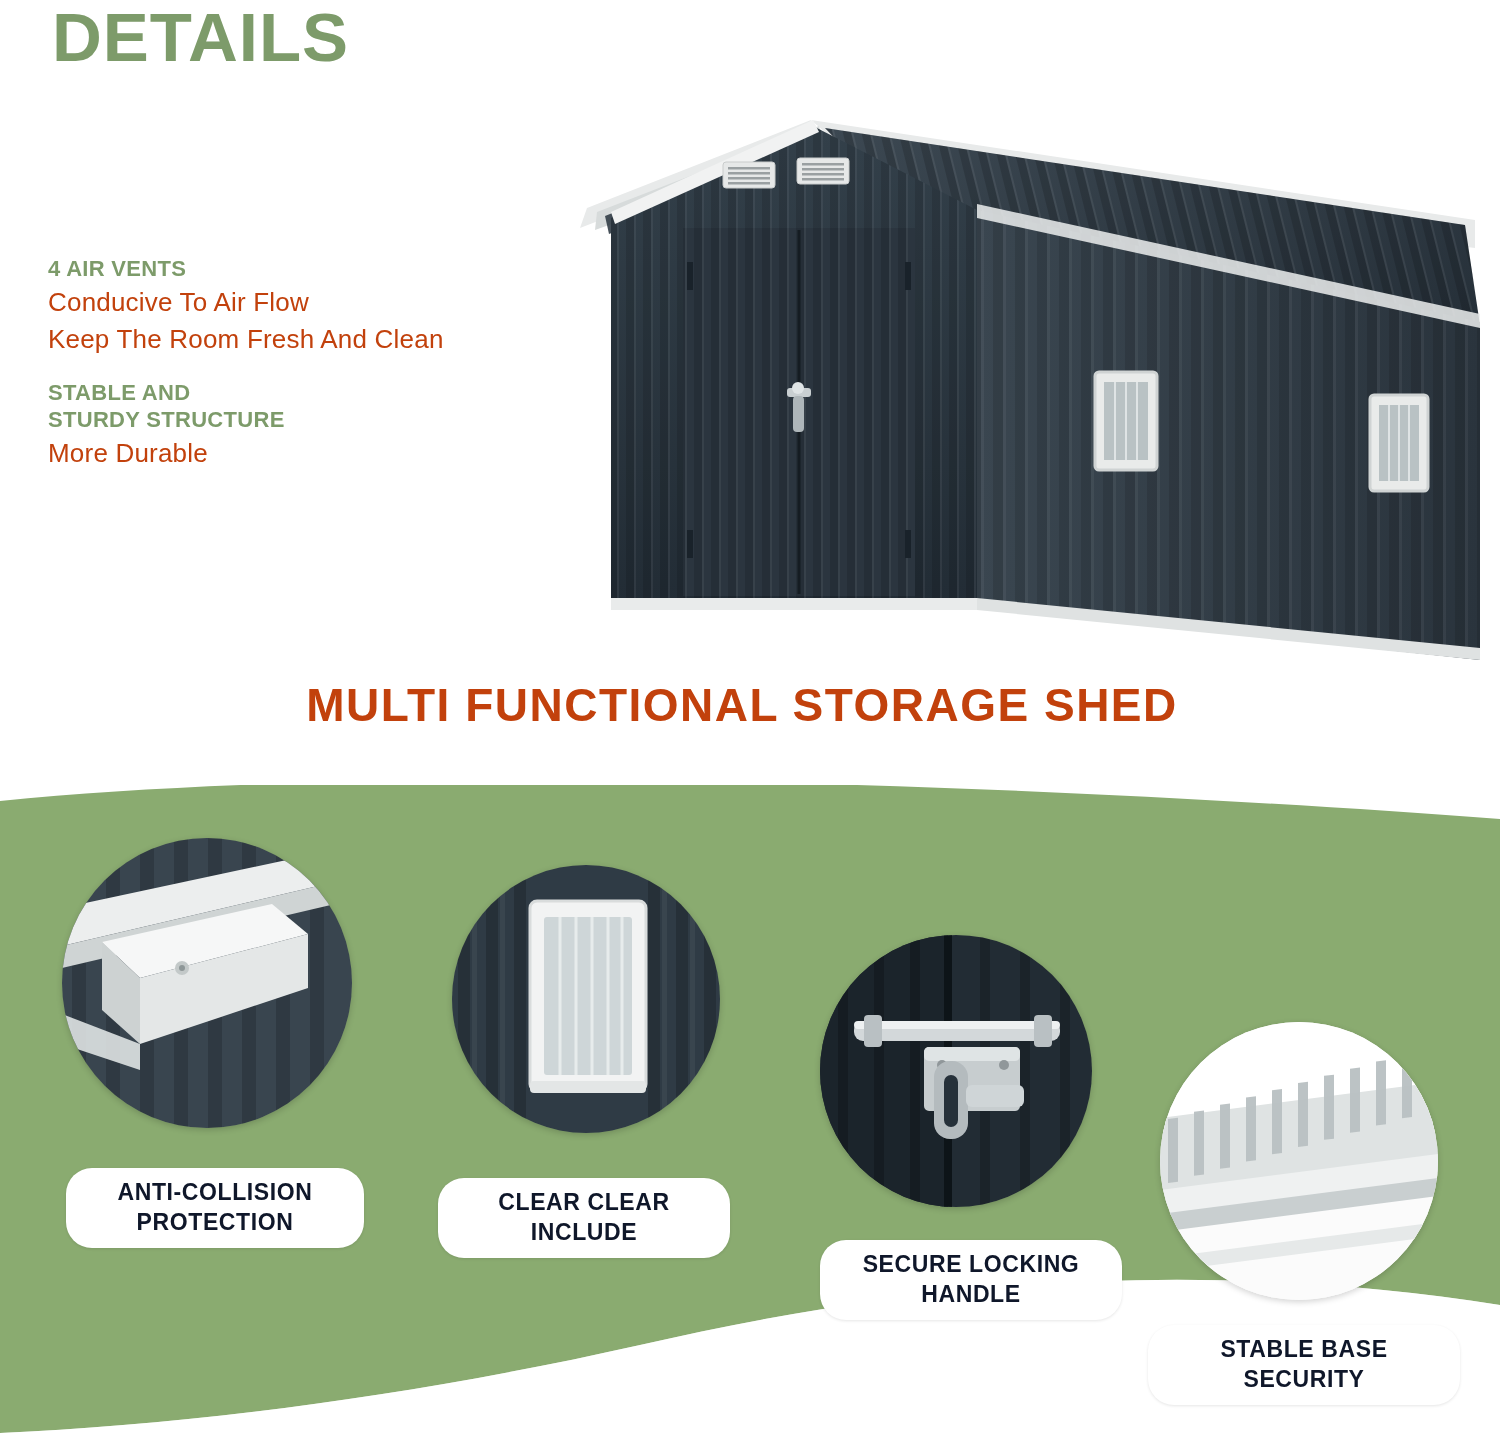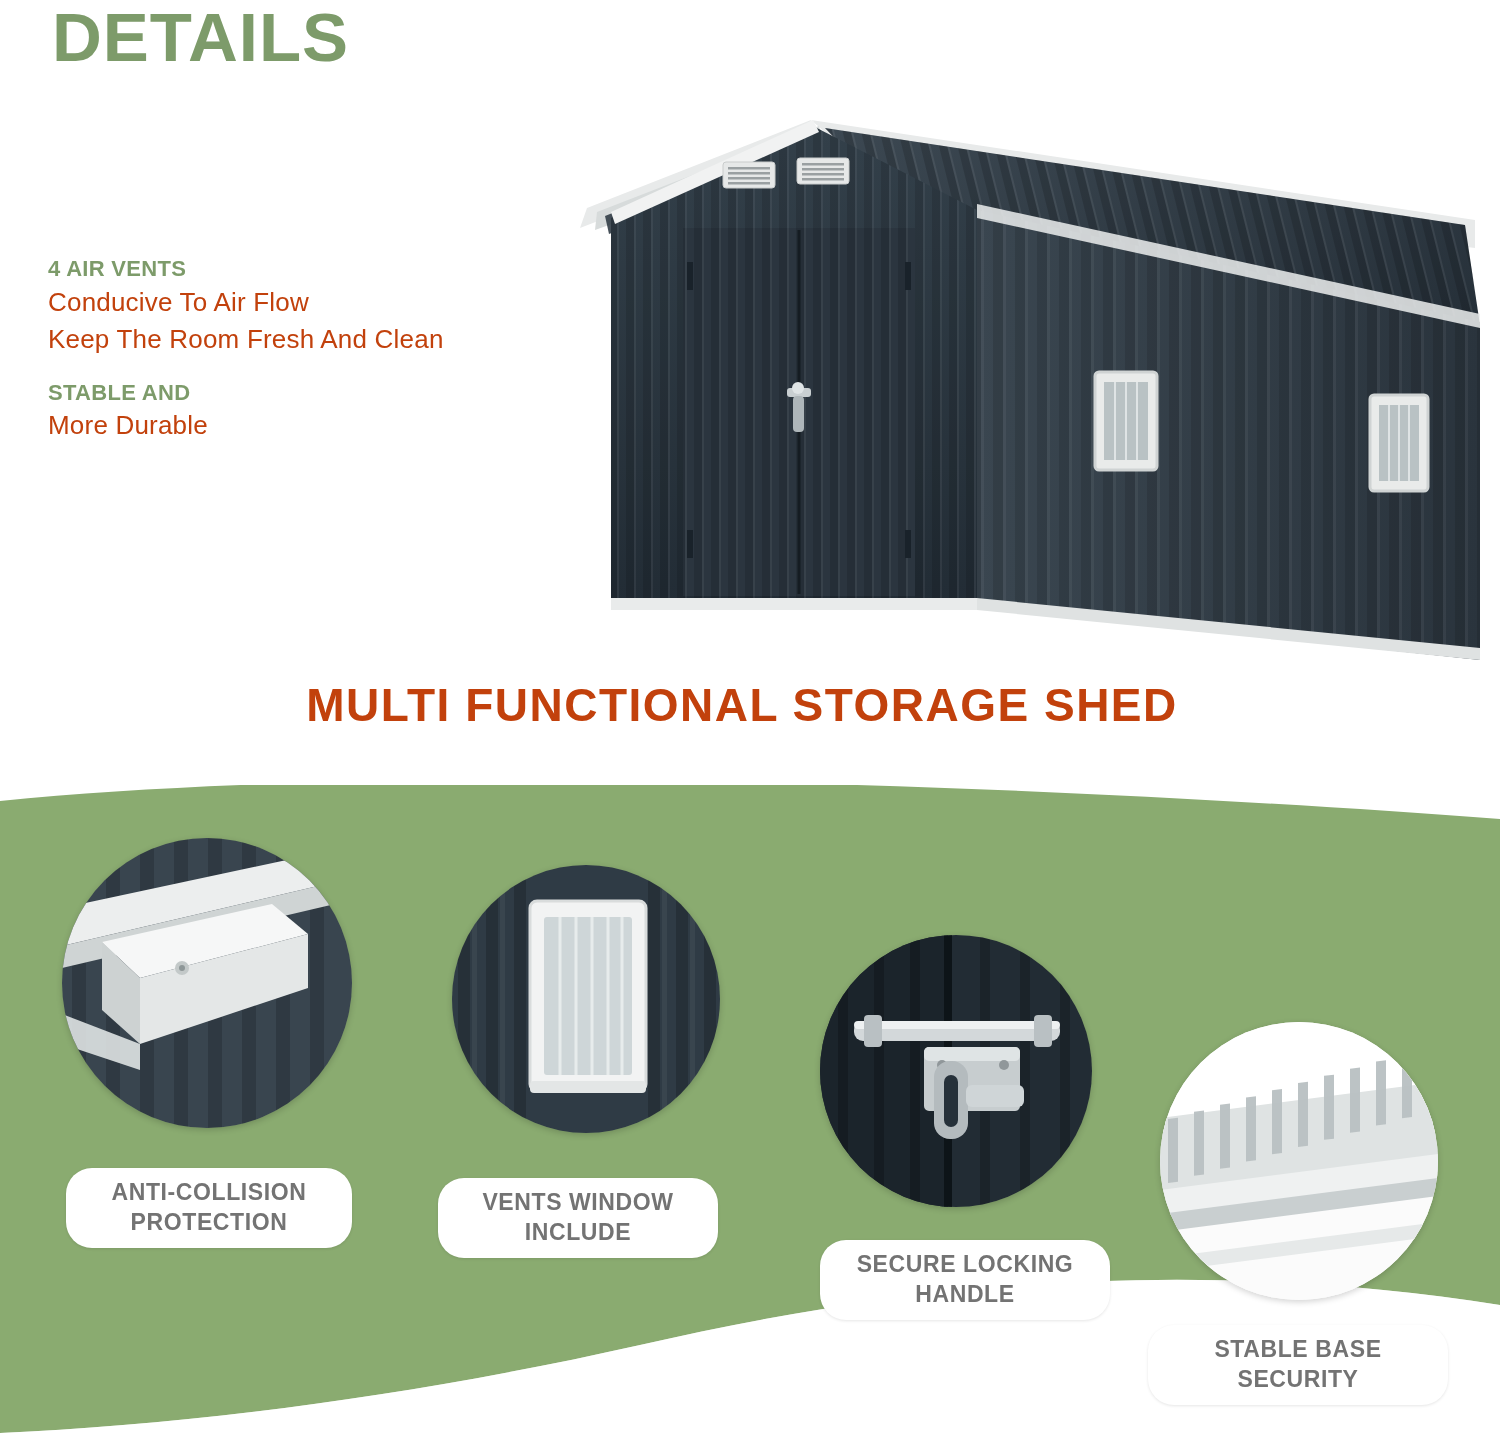--- a/index.html
+++ b/index.html
@@ -98,25 +98,25 @@
   .circle-3 { left: 820px; top: 935px;  width: 272px; height: 272px; }
   .circle-4 { left: 1160px; top: 1022px; width: 278px; height: 278px; }
 
   .detail-circle svg { display: block; width: 100%; height: 100%; }
 
   
   .caption-pill {
     position: absolute;
     background: #ffffff;
     border-radius: 26px;
-    padding: 10px 14px;
+    padding: 10px 20px;
     text-align: center;
     font-size: 23px;
     font-weight: bold;
-    color: #737373;
+    color: #0f172a;
     line-height: 1.3;
     letter-spacing: 0.6px;
     box-shadow: 0 1px 3px rgba(0,0,0,0.1);
   }
   .cap-1 { left: 66px;  top: 1168px; width: 258px; }
   .cap-2 { left: 438px; top: 1178px; width: 252px; }
   .cap-3 { left: 820px; top: 1240px; width: 262px; }
   .cap-4 { left: 1148px; top: 1325px; width: 272px; }
 </style>
 </head>
@@ -127,20 +127,21 @@
 <div id="feature-list">
 
   <div class="feature-block">
     <div class="feature-title">4 AIR VENTS</div>
     <div class="feature-desc">Conducive To Air Flow</div>
     <div class="feature-desc">Keep The Room Fresh And Clean</div>
   </div>
 
   <div class="feature-block">
     <div class="feature-title">STABLE AND</div>
+    <div class="feature-title">STURDY STRUCTURE</div>
     <div class="feature-desc">More Durable</div>
   </div>
 
 </div>
 
 <div id="shed-hero">
   <svg viewBox="0 0 905 560" width="905" height="560">
     <defs>
       <linearGradient id="roofG" x1="0" y1="0" x2="1" y2="1">
         <stop offset="0%" stop-color="#3c4852"></stop>
@@ -302,21 +303,21 @@
       <line x1="108" y1="52" x2="108" y2="210"></line>
       <line x1="124" y1="52" x2="124" y2="210"></line>
       <line x1="140" y1="52" x2="140" y2="210"></line>
       <line x1="156" y1="52" x2="156" y2="210"></line>
       <line x1="170" y1="52" x2="170" y2="210"></line>
     </g>
     <rect x="78" y="216" width="116" height="12" rx="4" fill="#e3e6e6"></rect>
   </svg>
 </div>
 <div class="caption-pill cap-2">
-  <div>VENTS WINDOW</div>
+  <div>CLEAR CLEAR</div>
   <div>INCLUDE</div>
 </div>
 
 <div class="detail-circle circle-3">
   <svg viewBox="0 0 272 272">
     <rect width="272" height="272" fill="#222c34"></rect>
     <rect x="0" y="0" width="128" height="272" fill="#1b242b"></rect>
     <rect x="124" y="0" width="8" height="272" fill="#0d1418"></rect>
     <g fill="#000" opacity="0.2">
       <rect x="18" y="0" width="10" height="272"></rect>

